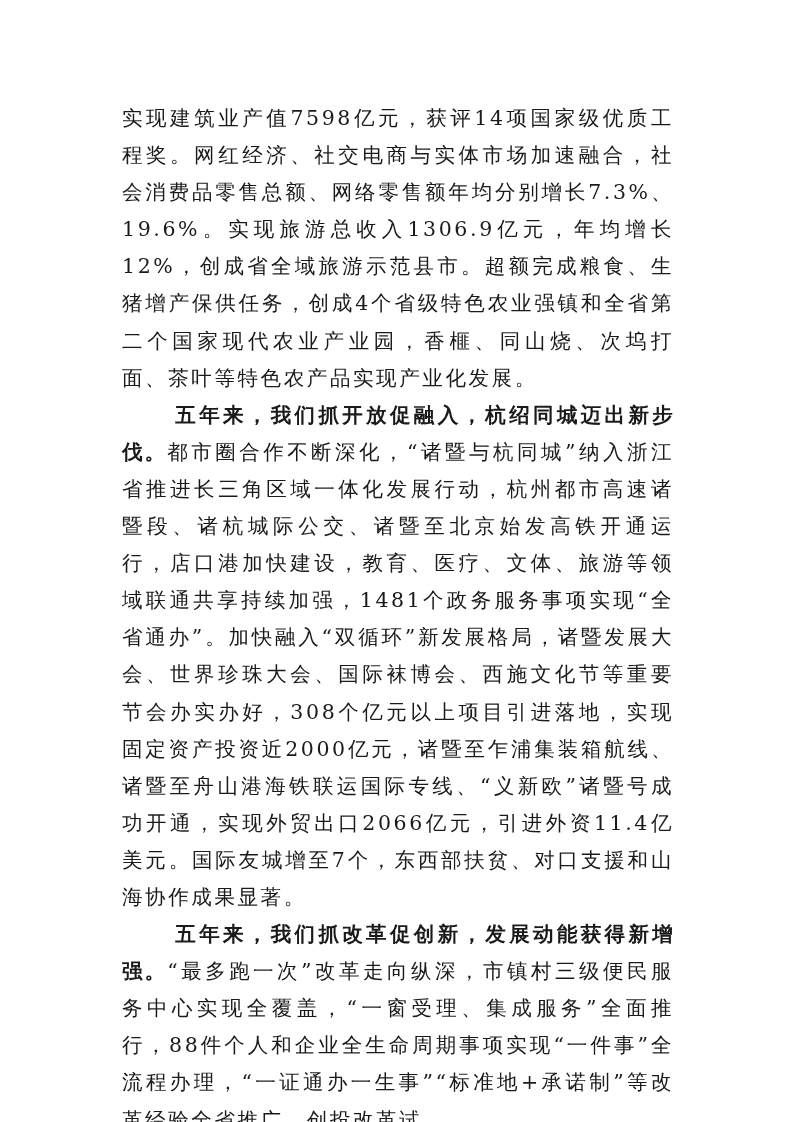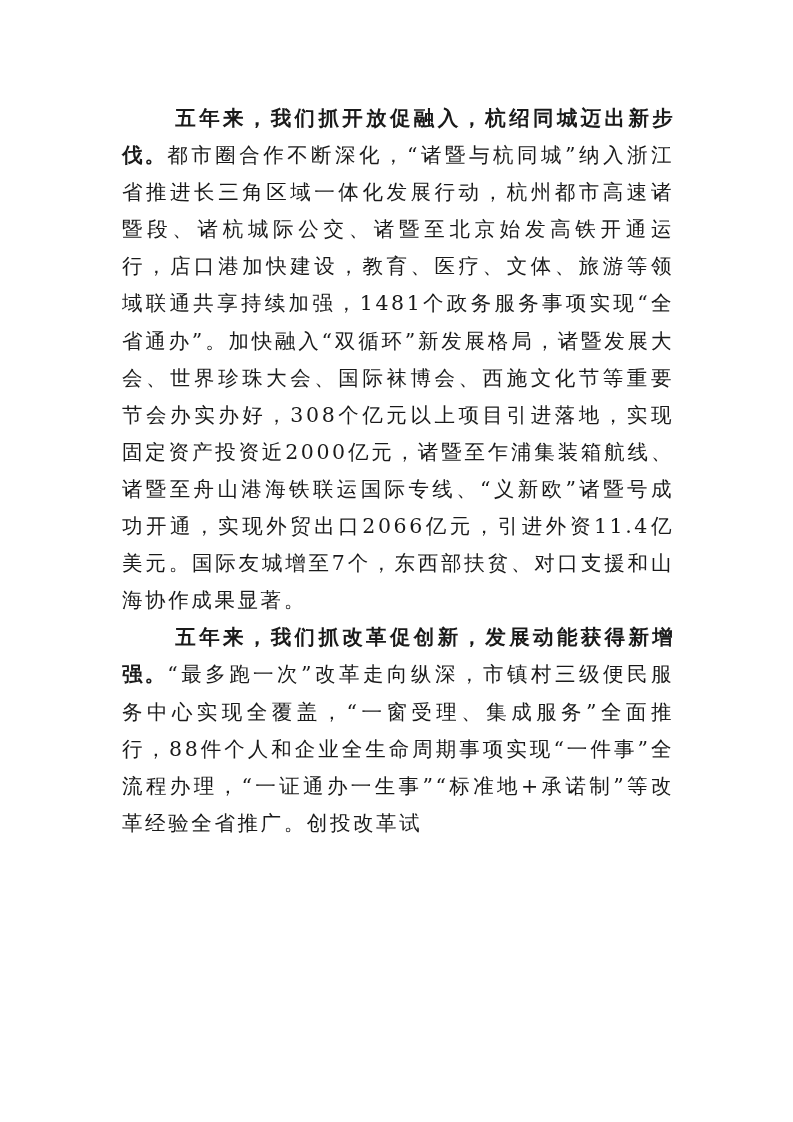--- a/index.html
+++ b/index.html
@@ -20,19 +20,22 @@
     text-justify: inter-character;
     letter-spacing: 2.6px;
   }
   .para.indent { text-indent: 2.6em; }
   .lead { font-weight: bold; font-family: "DejaVu Sans", "Liberation Sans", sans-serif; letter-spacing: 1.2px; }
 </style>
 </head>
 <body>
 
 <div class="page">
+  <p class="para">
+    <span>实现建筑业产值7598亿元，获评14项国家级优质工程奖。网红经济、社交电商与实体市场加速融合，社会消费品零售总额、网络零售额年均分别增长7.3%、19.6%。实现旅游总收入1306.9亿元，年均增长12%，创成省全域旅游示范县市。超额完成粮食、生猪增产保供任务，创成4个省级特色农业强镇和全省第二个国家现代农业产业园，香榧、同山烧、次坞打面、茶叶等特色农产品实现产业化发展。</span>
+  </p>
   <p class="para indent">
     <span class="lead">五年来，我们抓开放促融入，杭绍同城迈出新步伐。</span><span>都市圈合作不断深化，“诸暨与杭同城”纳入浙江省推进长三角区域一体化发展行动，杭州都市高速诸暨段、诸杭城际公交、诸暨至北京始发高铁开通运行，店口港加快建设，教育、医疗、文体、旅游等领域联通共享持续加强，1481个政务服务事项实现“全省通办”。加快融入“双循环”新发展格局，诸暨发展大会、世界珍珠大会、国际袜博会、西施文化节等重要节会办实办好，308个亿元以上项目引进落地，实现固定资产投资近2000亿元，诸暨至乍浦集装箱航线、诸暨至舟山港海铁联运国际专线、“义新欧”诸暨号成功开通，实现外贸出口2066亿元，引进外资11.4亿美元。国际友城增至7个，东西部扶贫、对口支援和山海协作成果显著。</span>
   </p>
   <p class="para indent">
     <span class="lead">五年来，我们抓改革促创新，发展动能获得新增强。</span><span>“最多跑一次”改革走向纵深，市镇村三级便民服务中心实现全覆盖，“一窗受理、集成服务”全面推行，88件个人和企业全生命周期事项实现“一件事”全流程办理，“一证通办一生事”“标准地+承诺制”等改革经验全省推广。创投改革试</span>
   </p>
 </div>
 
 </body></html>

